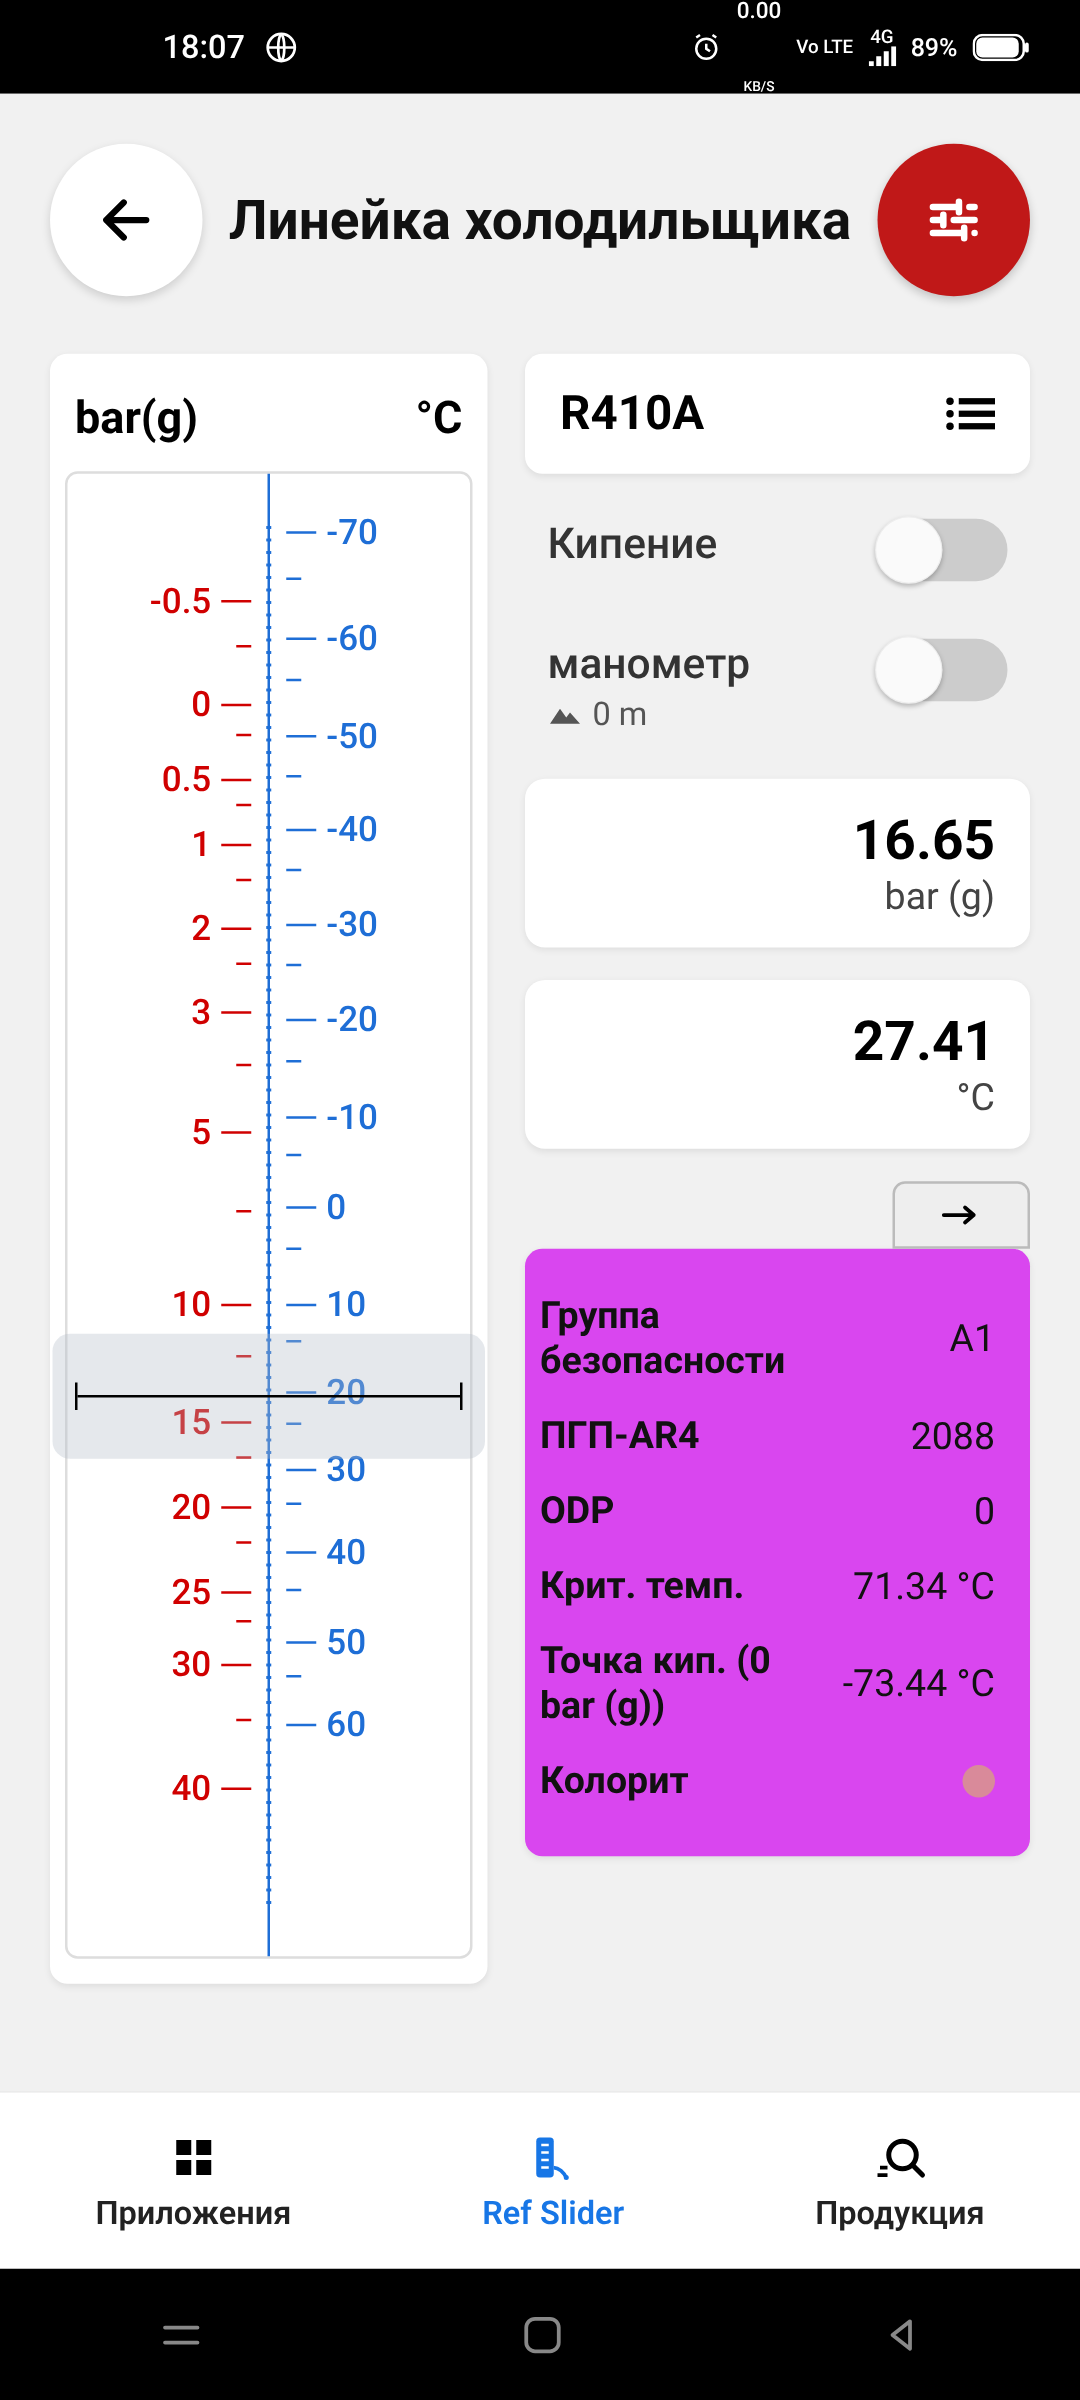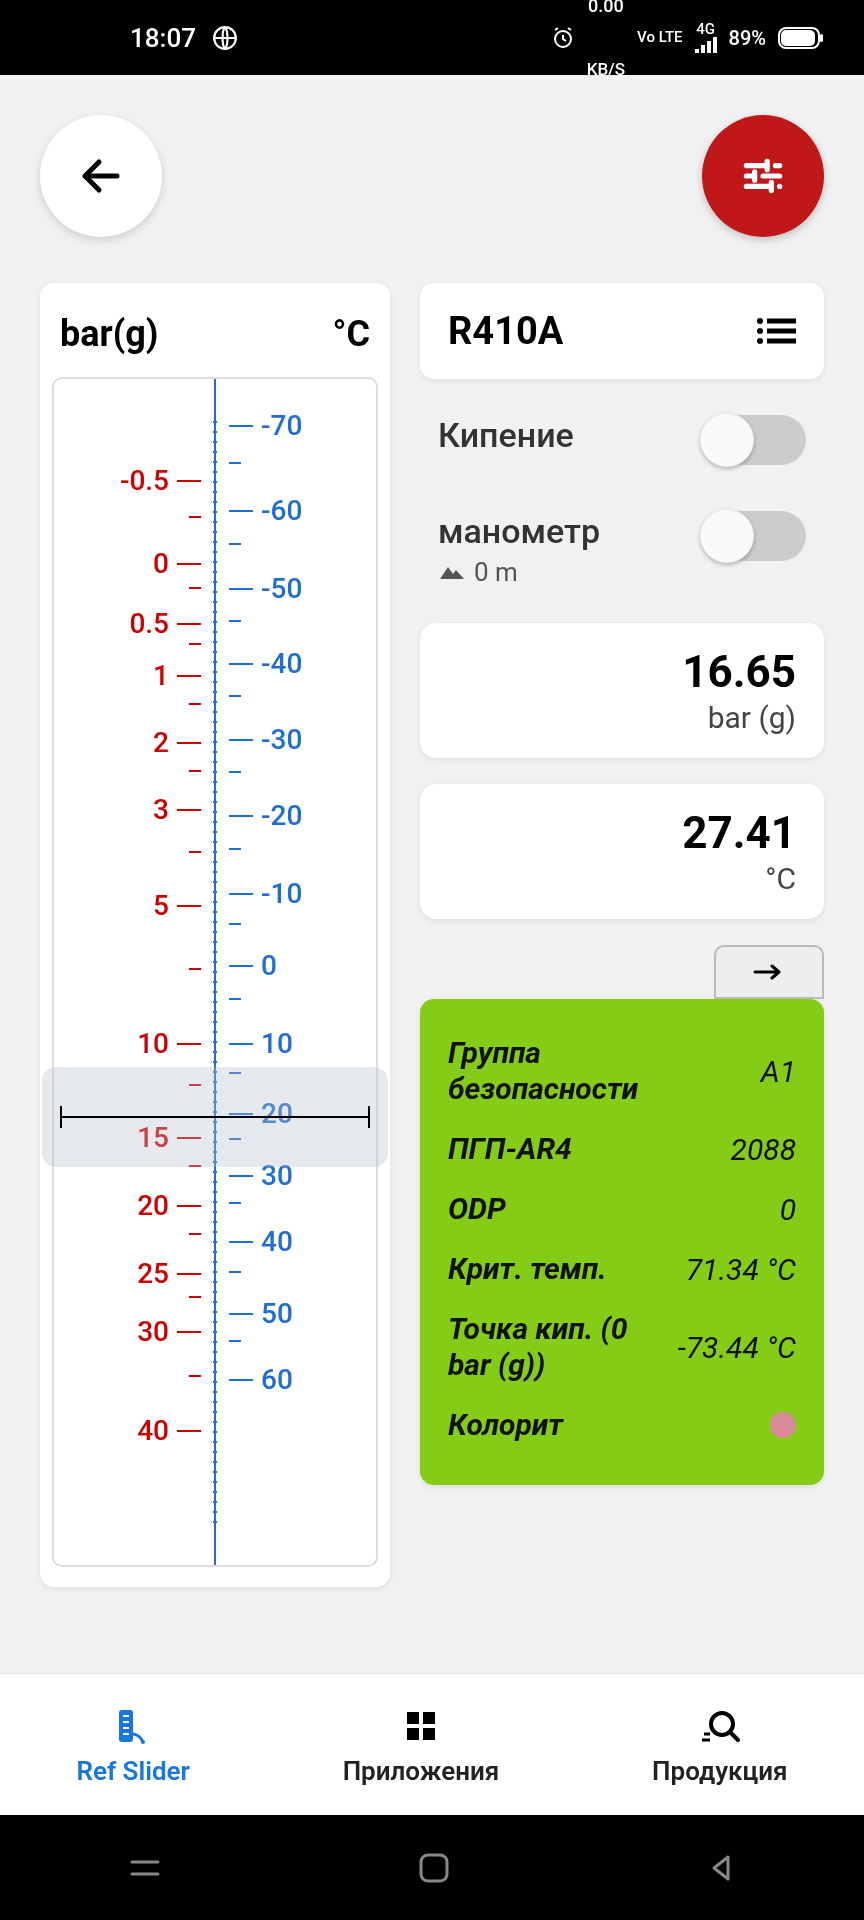--- a/index.html
+++ b/index.html
@@ -96,23 +96,22 @@
   box-shadow: 0 2px 6px rgba(0,0,0,0.08);
 }
 .value-card .num { font-size: 44px; font-weight: 700; }
 .value-card .unit { font-size: 30px; color: #444; margin-top: 2px; }
 .nav-btn {
   align-self: flex-end; width: 110px; height: 54px; border: 2px solid #bbb;
   border-radius: 10px 10px 0 0; background: #eee; display: flex; align-items: center; justify-content: center;
   margin-bottom: -26px; z-index: 2;
 }
 .props-card {
-  background: #84cc16; border-radius: 14px; padding: 24px 28px 30px 28px;
+  background: #d946ef; border-radius: 14px; padding: 24px 28px 30px 12px;
   box-shadow: 0 2px 6px rgba(0,0,0,0.08);
-  font-style: italic;
 }
 .prop-row {
   display: flex; justify-content: space-between; align-items: center;
   font-size: 30px; padding: 12px 0;
 }
 .prop-row .k { font-weight: 700; color: #111; max-width: 58%; line-height: 1.2;}
 .prop-row .v { color: #111; }
 .color-dot { width: 26px; height: 26px; border-radius: 50%; background: #d98a9a; }
 .bottom-tabs {
   position: absolute; bottom: 105px; left: 0; right: 0; height: 142px;
@@ -135,21 +134,21 @@
         <path d="M2 12h20M12 2c3 3 3 17 0 20M12 2c-3 3-3 17 0 20" fill="none" stroke="#fff" stroke-width="2"></path>
       </svg>
   </div>
   <div class="status-right">
     <svg width="24" height="24" viewBox="0 0 24 24">
         <circle cx="12" cy="13" r="8" fill="none" stroke="#fff" stroke-width="2"></circle>
         <path d="M12 9v4l3 2M4 4l3-2M20 4l-3-2" stroke="#fff" stroke-width="2" fill="none"></path>
       </svg>
     <div style="text-align:center;line-height:1;">
       <div style="font-size:18px;">0.00</div>
-      <div style="font-size:17px;margin-top:46px;">KB/S</div>
+      <div style="font-size:11px;margin-top:46px;">KB/S</div>
     </div>
     <span style="font-size:15px;line-height:1;">Vo LTE</span>
     <div style="text-align:center;line-height:1;">
       <div style="font-size:15px;">4G</div>
       <svg width="22" height="16" viewBox="0 0 22 16">
           <rect x="0" y="12" width="4" height="4" fill="#fff"></rect>
           <rect x="6" y="8" width="4" height="8" fill="#fff"></rect>
           <rect x="12" y="4" width="4" height="12" fill="#fff"></rect>
           <rect x="18" y="0" width="4" height="16" fill="#fff"></rect>
         </svg>
@@ -163,20 +162,21 @@
   </div>
 </div>
 
 <div class="app-area">
   <div class="header">
     <div class="back-btn">
       <svg width="48" height="48" viewBox="0 0 24 24">
           <path d="M20 12H4m0 0l7-7m-7 7l7 7" stroke="#000" stroke-width="2.5" fill="none" stroke-linecap="round" stroke-linejoin="round"></path>
         </svg>
     </div>
+    <div class="title">Линейка холодильщика</div>
     <div class="settings-btn">
       <svg width="50" height="50" viewBox="0 0 24 24">
           <path d="M4 7h10m4 0h2M4 12h4m4 0h8M4 17h12m4 0h0M14 5v4M8 10v4M16 15v4" stroke="#fff" stroke-width="2.5" stroke-linecap="round"></path>
         </svg>
     </div>
   </div>
 
   <div class="content">
     <div class="left-panel">
       <div class="scale-header">
@@ -325,37 +325,37 @@
         <div class="prop-row">
             <span class="k">Колорит</span>
             <span class="color-dot"></span>
           </div>
       </div>
     </div>
   </div>
 </div>
 
 <div class="bottom-tabs">
+  <div class="tab">
+    <svg width="44" height="44" viewBox="0 0 44 44">
+        <rect x="8" y="8" width="12" height="12" fill="#000"></rect>
+        <rect x="24" y="8" width="12" height="12" fill="#000"></rect>
+        <rect x="8" y="24" width="12" height="12" fill="#000"></rect>
+        <rect x="24" y="24" width="12" height="12" fill="#000"></rect>
+      </svg>
+    <span>Приложения</span>
+  </div>
   <div class="tab active">
     <svg width="44" height="44" viewBox="0 0 44 44">
         <rect x="8" y="6" width="14" height="32" rx="3" fill="#1776e6"></rect>
         <path d="M12 12h6M12 18h6M12 24h6M12 30h6" stroke="#fff" stroke-width="2"></path>
         <path d="M22 30c4 0 8 4 10 8" stroke="#1776e6" stroke-width="3" fill="none"></path>
         <circle cx="32" cy="38" r="2" fill="#1776e6"></circle>
       </svg>
     <span>Ref Slider</span>
-  </div>
-  <div class="tab">
-    <svg width="44" height="44" viewBox="0 0 44 44">
-        <rect x="8" y="8" width="12" height="12" fill="#000"></rect>
-        <rect x="24" y="8" width="12" height="12" fill="#000"></rect>
-        <rect x="8" y="24" width="12" height="12" fill="#000"></rect>
-        <rect x="24" y="24" width="12" height="12" fill="#000"></rect>
-      </svg>
-    <span>Приложения</span>
   </div>
   <div class="tab">
     <svg width="44" height="44" viewBox="0 0 44 44">
         <circle cx="24" cy="20" r="11" fill="none" stroke="#000" stroke-width="4"></circle>
         <path d="M32 28l8 8" stroke="#000" stroke-width="4" stroke-linecap="round"></path>
         <path d="M6 30h6M4 36h8" stroke="#000" stroke-width="3"></path>
       </svg>
     <span>Продукция</span>
   </div>
 </div>

